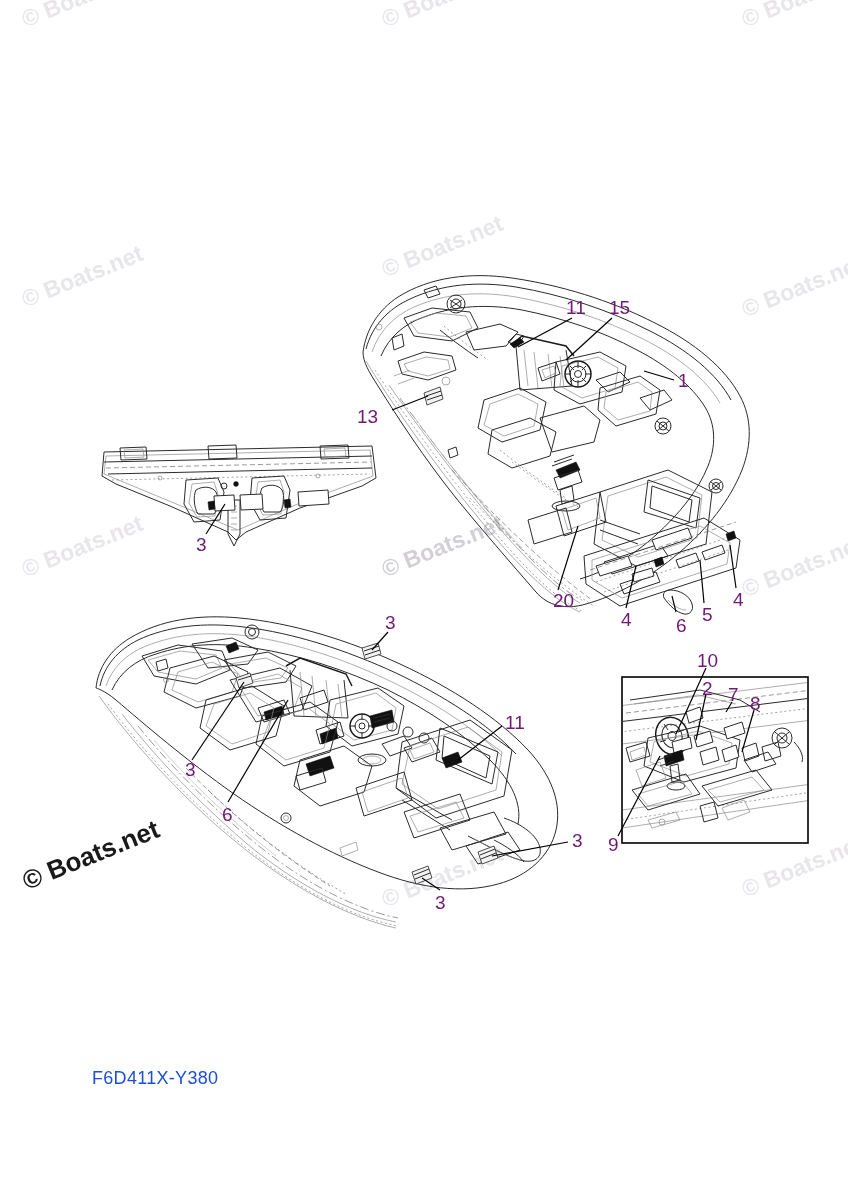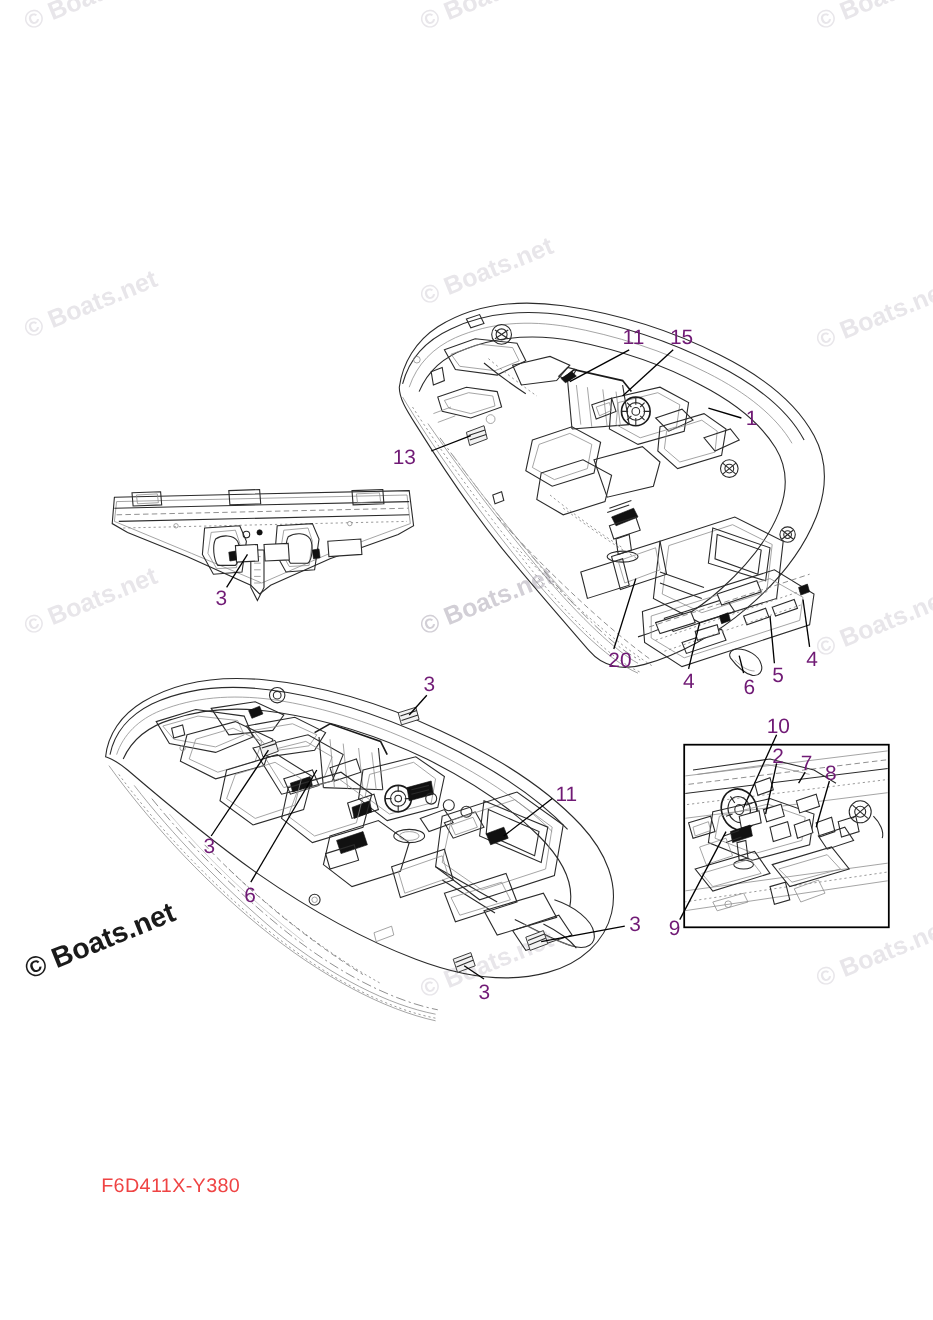--- a/index.html
+++ b/index.html
@@ -54,21 +54,21 @@
     line-height: 1;
     white-space: nowrap;
   }
 
   #part-number {
     position: absolute;
     left: 92px;
     top: 1068px;
     font-family: "Liberation Sans", sans-serif;
     font-size: 18px;
-    color: #ef4444;
+    color: #1d4ed8;
     letter-spacing: 0.3px;
     white-space: nowrap;
   }
 
   svg { display: block; overflow: visible; }
   .ln     { fill: none; stroke: #2b2b2b; stroke-width: 1; }
   .ln-th  { fill: none; stroke: #1a1a1a; stroke-width: 1.5; }
   .ln-lt  { fill: none; stroke: #8a8a8a; stroke-width: 0.7; }
   .ln-vlt { fill: none; stroke: #b4b4b4; stroke-width: 0.6; }
   .dash   { fill: none; stroke: #6e6e6e; stroke-width: 0.7; stroke-dasharray: 5 3; }

